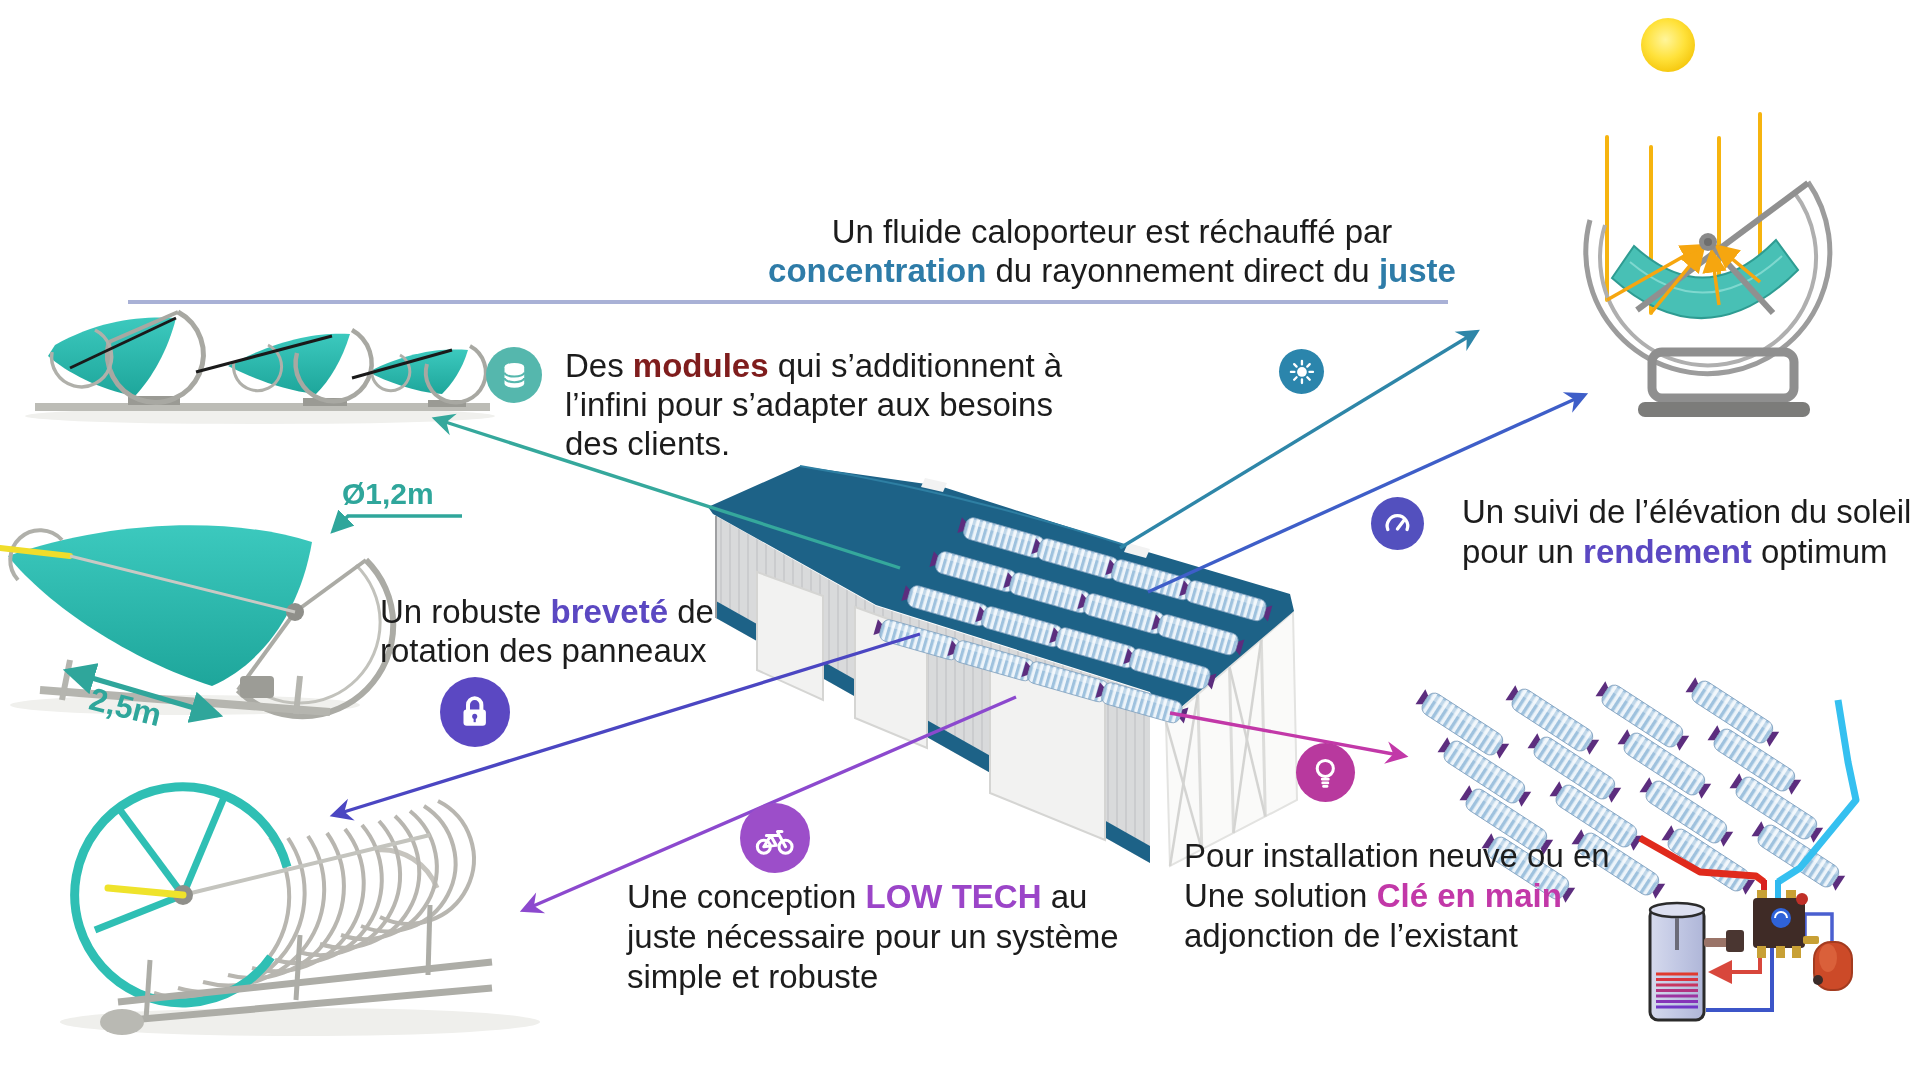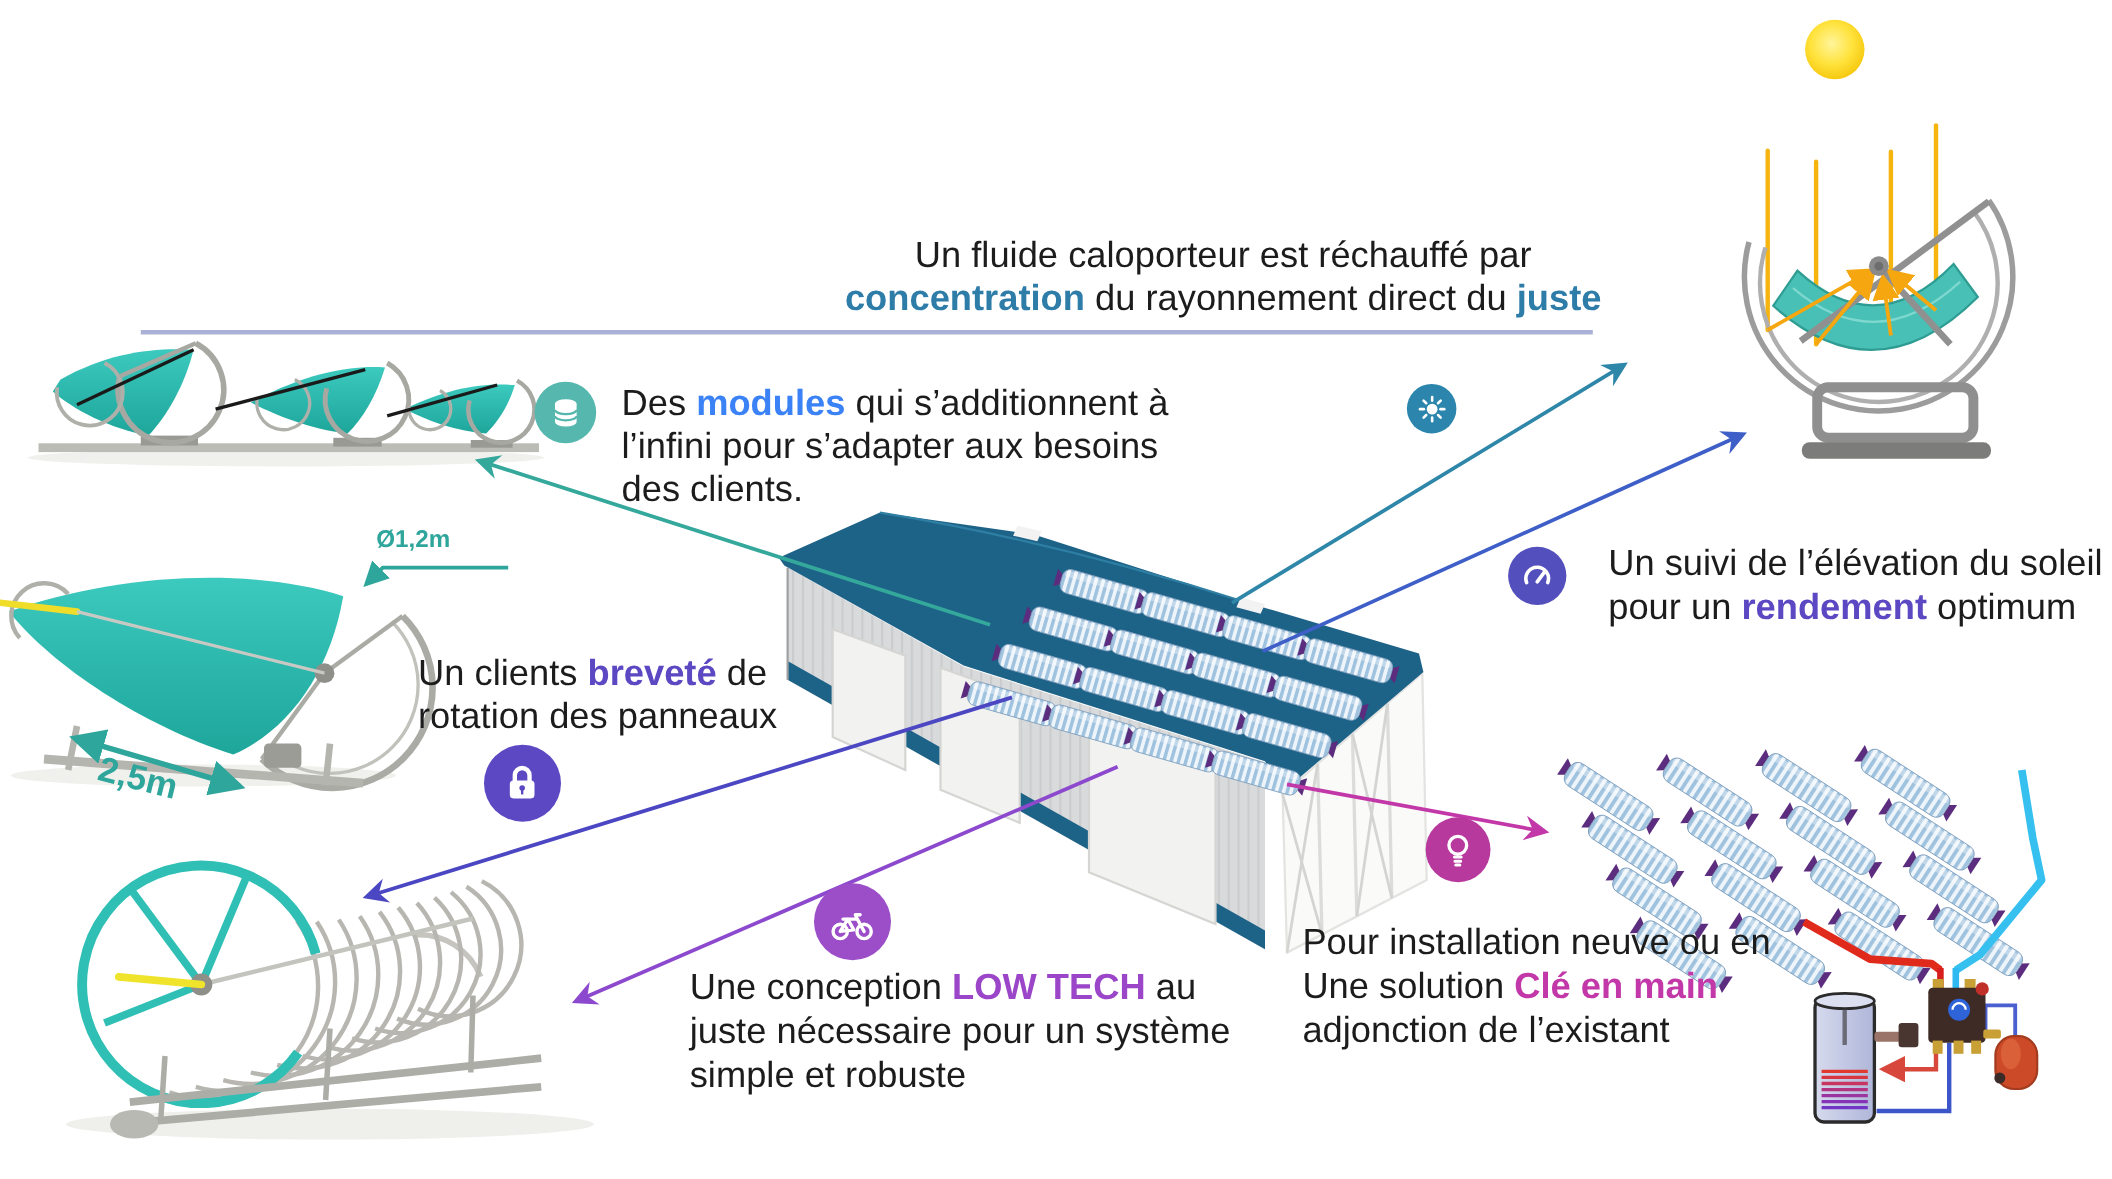--- a/index.html
+++ b/index.html
@@ -3,25 +3,25 @@
 <meta charset="utf-8">
 <style>
   html,body{margin:0;padding:0;background:#ffffff;width:1920px;height:1072px;overflow:hidden;
     font-family:"Liberation Sans",sans-serif;}
   #stage{position:relative;width:1920px;height:1072px;background:#fff;}
   #scene{position:absolute;left:0;top:0;}
   .txt{position:absolute;font-size:33px;color:#1c1c1c;line-height:39px;white-space:nowrap;}
   .center{text-align:center;}
   .b{font-weight:bold;}
   .steel{color:#2E7CA8;}
-  .tealc{color:#3b82f6;}
+  .tealc{color:#7f1d1d;}
   .indigo{color:#5B48C2;}
   .purple{color:#9B45C8;}
   .magenta{color:#C238A8;}
-  .dim{position:absolute;color:#2FA69B;font-weight:bold;font-size:22px;white-space:nowrap;}
+  .dim{position:absolute;color:#2FA69B;font-weight:bold;font-size:30px;white-space:nowrap;}
   .rot{transform:rotate(14deg);transform-origin:left center;}
   .icn{position:absolute;border-radius:50%;display:flex;align-items:center;justify-content:center;}
   .icn svg{width:62%;height:62%;}
 </style>
 </head>
 <body>
 
 <div id="stage">
 
 <svg id="scene" width="1920" height="1072" viewBox="0 0 1920 1072">
@@ -284,21 +284,21 @@
   <div><span class="b steel">concentration</span><span> du rayonnement direct du </span><span class="b steel">juste</span></div>
 </div>
 
 <div class="txt" style="left:565px;top:346px;width:540px">
   <div><span>Des </span><span class="b tealc">modules</span><span> qui s’additionnent à</span></div>
   <div>l’infini pour s’adapter aux besoins</div>
   <div>des clients.</div>
 </div>
 
 <div class="txt" style="left:380px;top:592px;width:380px">
-  <div><span>Un clients </span><span class="b indigo">breveté</span><span> de</span></div>
+  <div><span>Un robuste </span><span class="b indigo">breveté</span><span> de</span></div>
   <div>rotation des panneaux</div>
 </div>
 
 <div class="txt" style="left:627px;top:877px;width:520px;line-height:40px">
   <div><span>Une conception </span><span class="b purple">LOW TECH</span><span> au</span></div>
   <div>juste nécessaire pour un système</div>
   <div>simple et robuste</div>
 </div>
 
 <div class="txt" style="left:1462px;top:492px;width:470px;line-height:40px">

